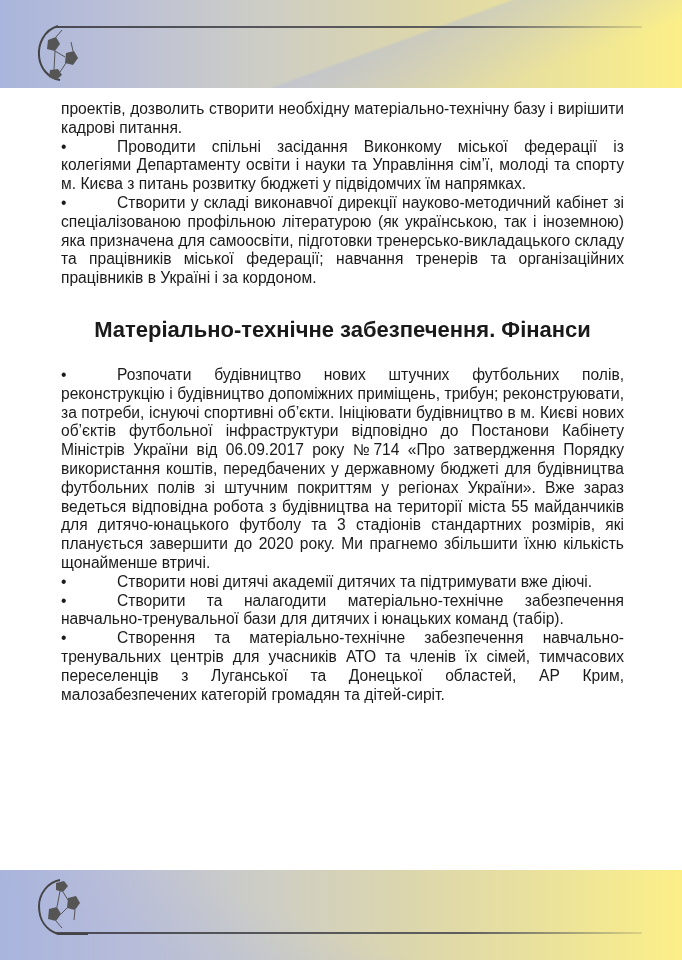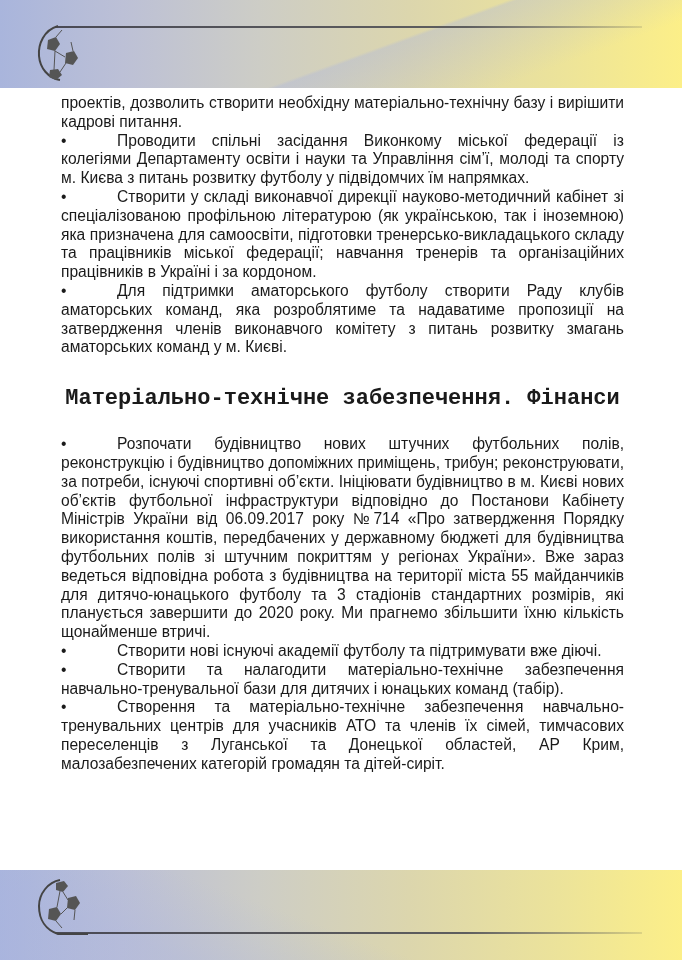--- a/index.html
+++ b/index.html
@@ -29,28 +29,28 @@
   }
   .band.top .rule { top: 26px; left: 55px; width: 587px; }
   .band.bottom .rule { top: 62px; left: 55px; width: 587px; }
   .ball {
     position: absolute; z-index: 3; width: 52px; height: 58px;
   }
   .band.top .ball { left: 36px; top: 24px; }
   .band.bottom .ball { left: 36px; top: 8px; }
 
   .content {
-    position: absolute; left: 61px; top: 94px; width: 563px;
+    position: absolute; left: 61px; top: 100px; width: 563px;
     font-size: 15.6px; line-height: 18.8px; text-align: justify;
   }
   .content p { margin: 0; }
   .bullet { position: relative; text-indent: 0; }
   .bullet .dot { display: inline-block; width: 56px; }
   .heading {
-    font-family: Liberation Mono, monospace;
+    font-family: Liberation Sans, sans-serif;
     font-weight: bold; font-size: 22px; text-align: center;
     margin: 29px 0 23px 0; line-height: 26px;
   }
 </style>
 </head>
 <body>
 
 <div class="band top">
   <div class="rule"></div>
   <svg class="ball" viewBox="0 0 52 58">
@@ -62,28 +62,27 @@
     <line x1="19" y1="27" x2="18" y2="46" stroke="#555" stroke-width="1"></line>
     <line x1="30" y1="39" x2="24" y2="48" stroke="#555" stroke-width="1"></line>
     <line x1="20" y1="13" x2="26" y2="6" stroke="#555" stroke-width="1"></line>
     <line x1="37" y1="27" x2="35" y2="18" stroke="#555" stroke-width="1"></line>
   </svg>
 </div>
 
 <div class="content">
   <p>проектів, дозволить створити необхідну матеріально-технічну  базу і вирішити кадрові  питання.</p>
 
-  <p class="bullet"><span class="dot">•</span><span>Проводити спільні засідання Виконкому міської федерації із колегіями Департаменту освіти і науки  та Управління сім’ї, молоді та спорту м. Києва з питань розвитку футболу у підвідомчих їм напрямках.</span></p>
+  <p class="bullet"><span class="dot">•</span><span>Проводити спільні засідання Виконкому міської федерації із колегіями Департаменту освіти і науки  та Управління сім’ї, молоді та спорту м. Києва з питань розвитку бюджеті у підвідомчих їм напрямках.</span></p>
   <p class="bullet"><span class="dot">•</span><span>Створити у складі виконавчої дирекції науково-методичний кабінет зі спеціалізованою профільною літературою (як українською, так і іноземною)       яка призначена для самоосвіти, підготовки тренерсько-викладацького складу та працівників міської федерації; навчання тренерів та організаційних працівників в Україні і за кордоном.</span></p>
-  <p class="bullet"><span class="dot">•</span><span>Для підтримки аматорського футболу створити Раду клубів аматорських команд, яка розроблятиме та надаватиме пропозиції на затвердження членів виконавчого комітету з питань розвитку змагань аматорських команд у м. Києві.</span></p>
 
   <h2 class="heading">Матеріально-технічне забезпечення. Фінанси</h2>
 
   <p class="bullet"><span class="dot">•</span><span>Розпочати будівництво  нових штучних футбольних полів, реконструкцію і будівництво допоміжних приміщень, трибун; реконструювати, за потреби, існуючі спортивні об’єкти. Ініціювати будівництво в м. Києві нових об’єктів футбольної інфраструктури відповідно до Постанови Кабінету Міністрів України від 06.09.2017 року №714 «Про затвердження Порядку використання коштів, передбачених у державному бюджеті для будівництва футбольних полів зі штучним покриттям у регіонах України».        Вже зараз ведеться відповідна робота з будівництва на території міста 55 майданчиків для дитячо-юнацького футболу та 3 стадіонів стандартних розмірів, які планується завершити  до 2020 року. Ми прагнемо збільшити  їхню кількість щонайменше втричі.</span></p>
-  <p class="bullet"><span class="dot">•</span><span>Створити  нові існуючі академії футболу та підтримувати вже діючі.</span></p>
+  <p class="bullet"><span class="dot">•</span><span>Створити  нові дитячі академії дитячих та підтримувати вже діючі.</span></p>
   <p class="bullet"><span class="dot">•</span><span>Створити та  налагодити матеріально-технічне забезпечення навчально-тренувальної бази для дитячих  і юнацьких команд (табір).</span></p>
   <p class="bullet"><span class="dot">•</span><span>Створення та матеріально-технічне забезпечення навчально-тренувальних центрів для учасників АТО та членів їх сімей, тимчасових переселенців з Луганської та Донецької областей, АР Крим, малозабезпечених категорій громадян та дітей-сиріт.</span></p>
 </div>
 
 <div class="band bottom">
   <div class="rule"></div>
   <svg class="ball" viewBox="0 0 52 58">
     <path d="M24 2 C12 4 3 16 3 28 C3 42 10 52 22 56 L60 56" fill="none" stroke="#444" stroke-width="2"></path>
     <polygon points="20,5 28,3 32,8 27,14 20,12" fill="#555"></polygon>
     <polygon points="32,20 40,18 44,25 39,32 31,30" fill="#555"></polygon>

